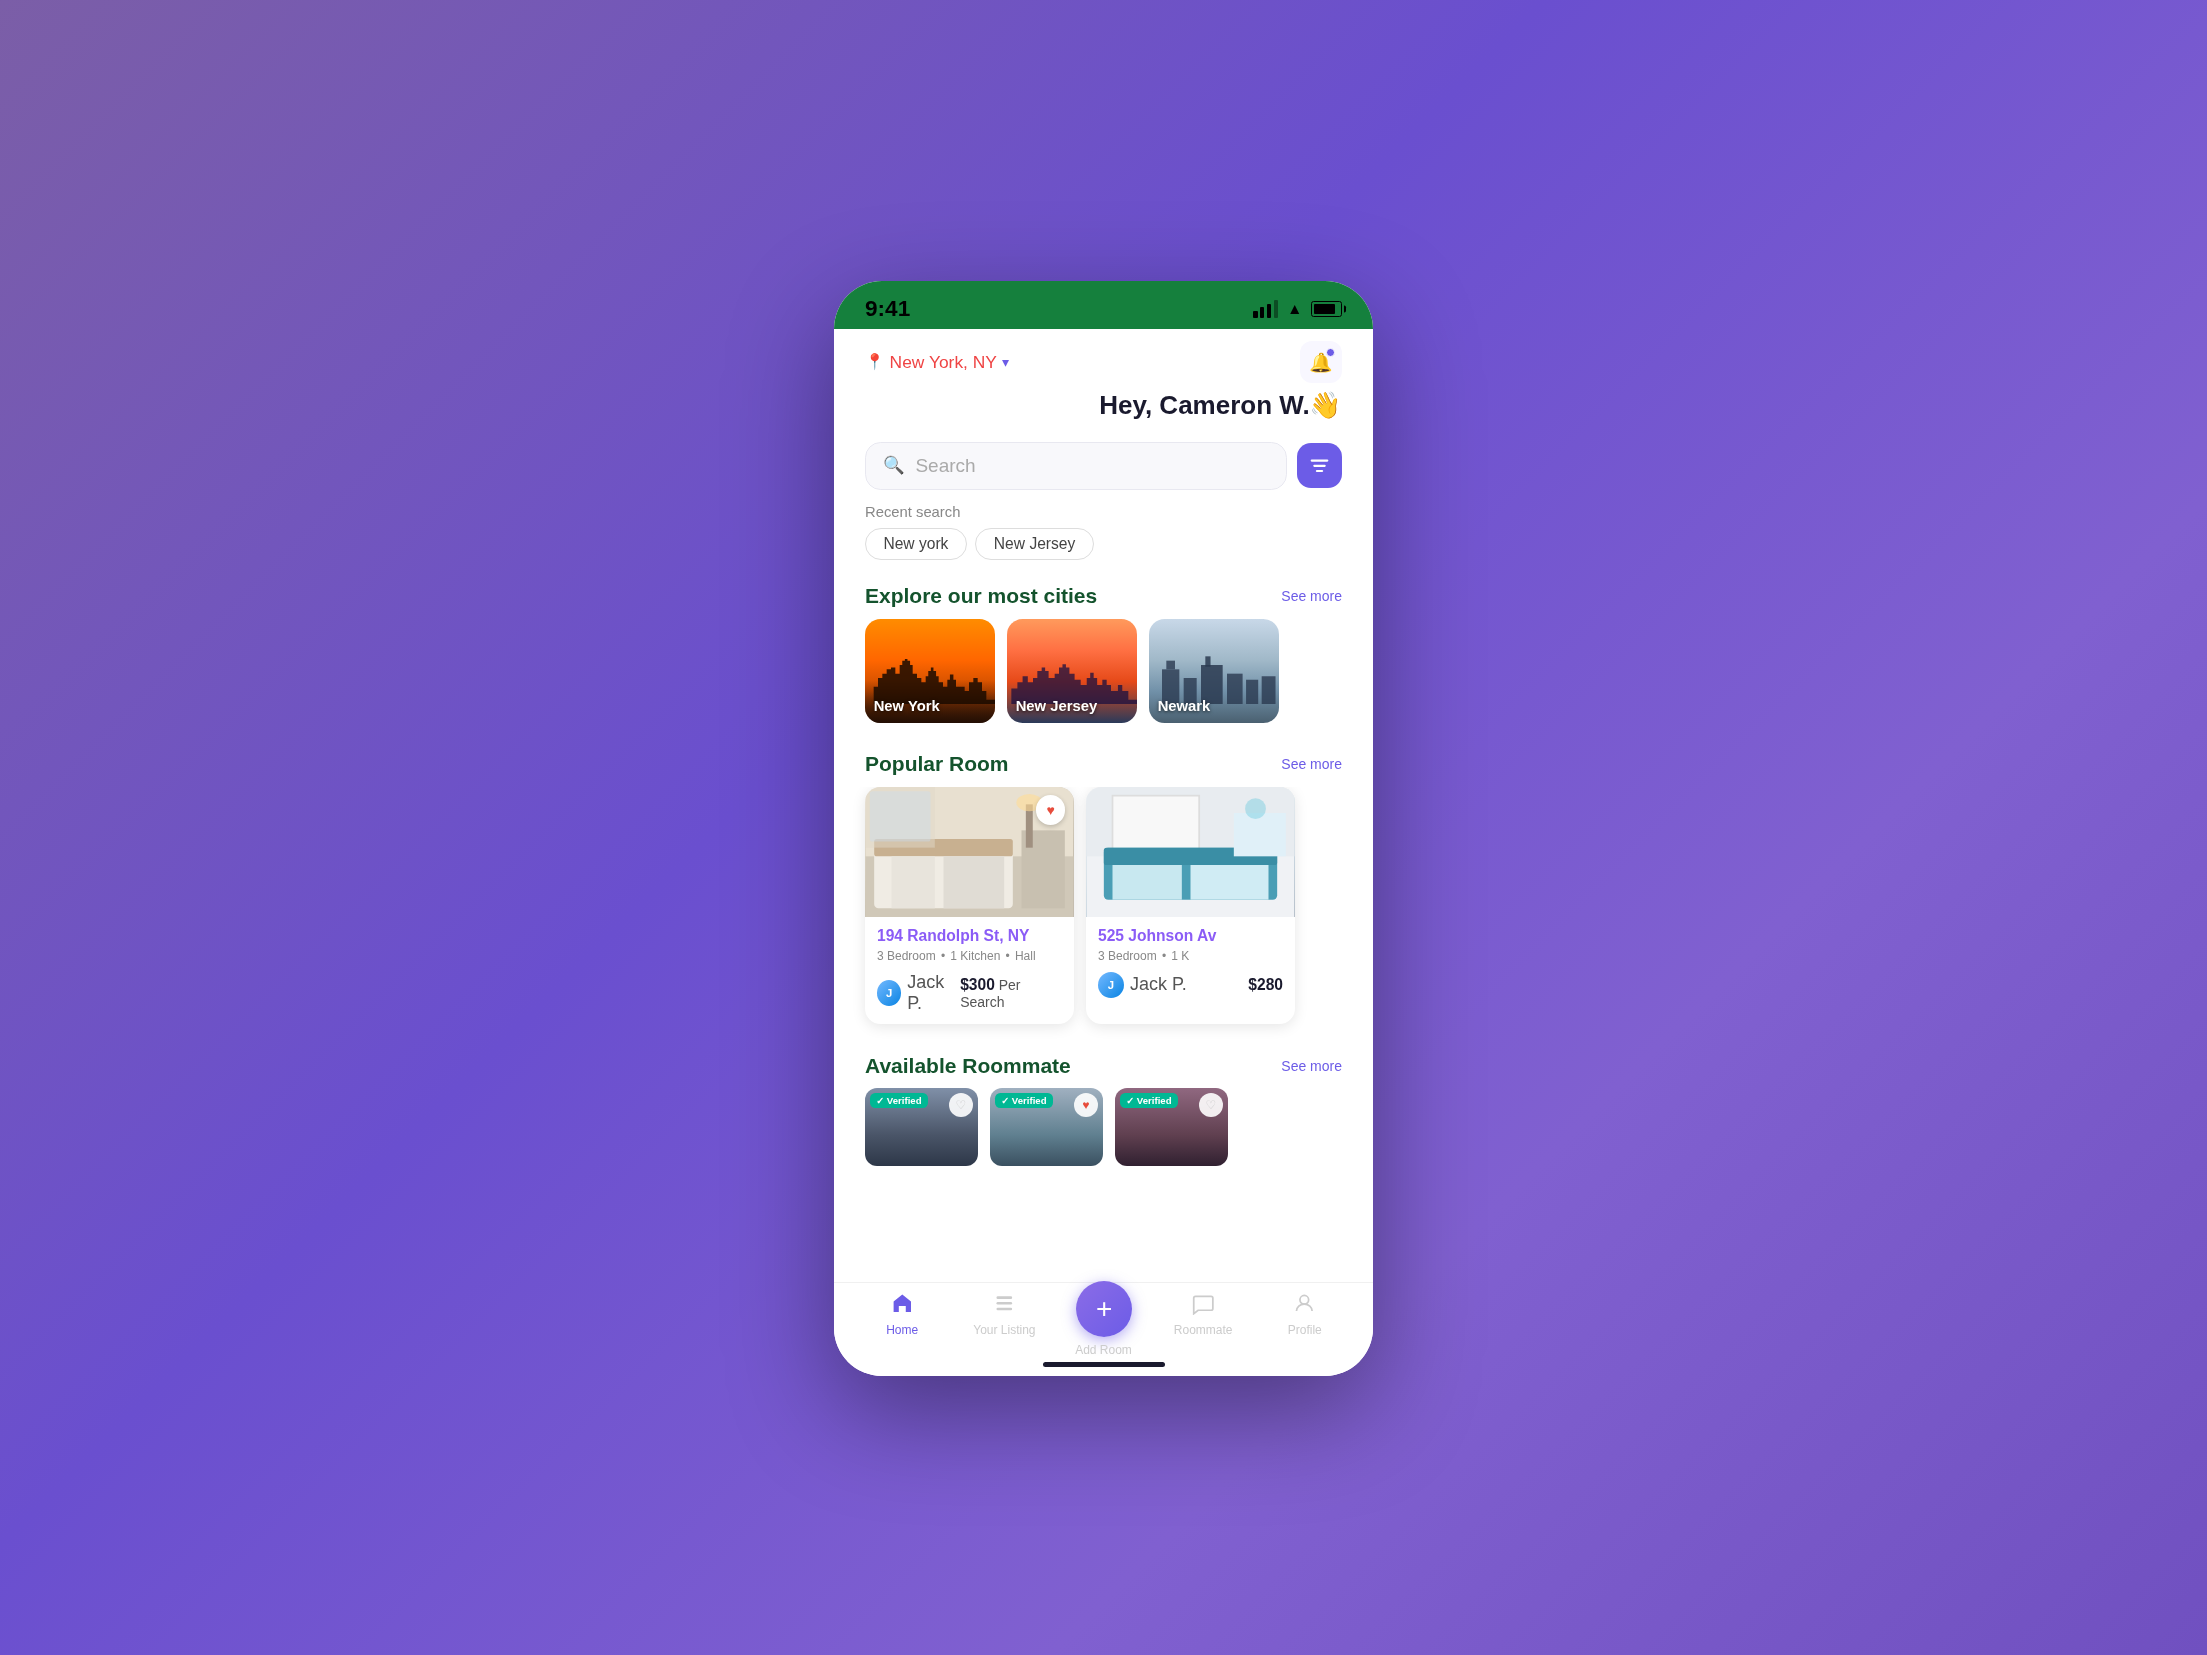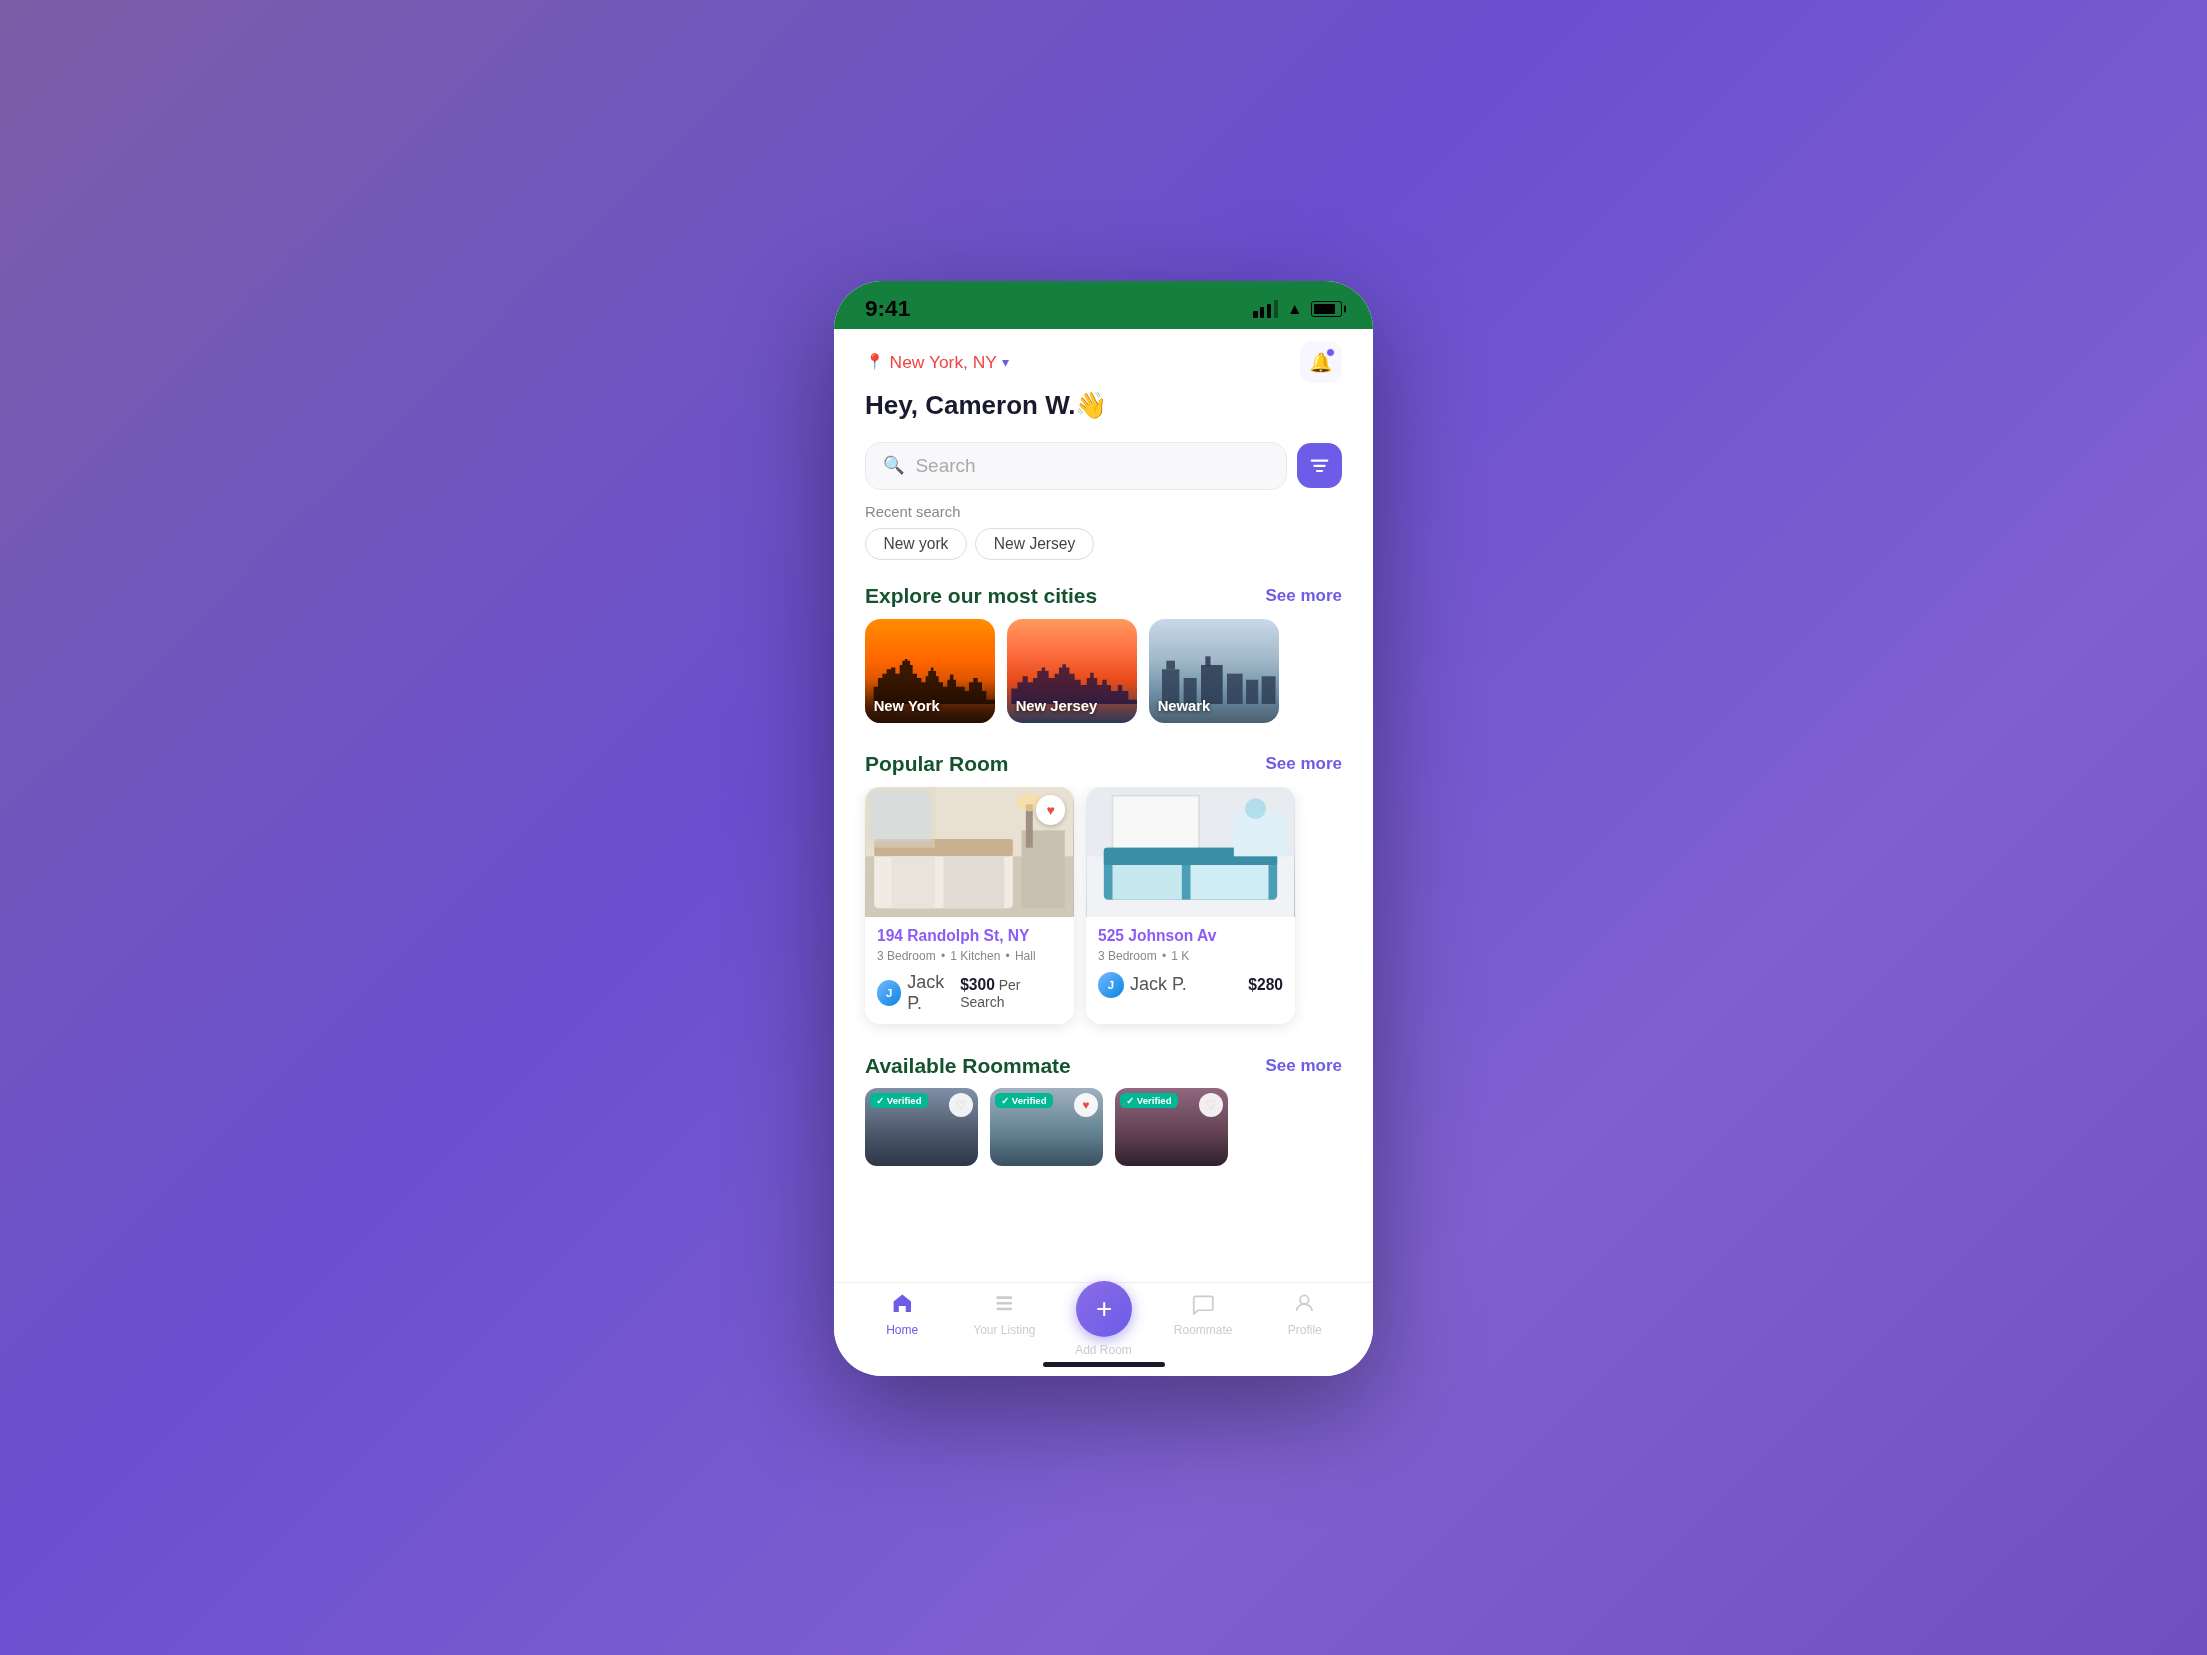--- a/index.html
+++ b/index.html
@@ -151,20 +151,21 @@
       height: 8.7px;
       background: #6c5ce7;
       border-radius: 50%;
       border: 1.7px solid white;
     }
     .greeting {
       font-size: 26px;
       font-weight: 700;
       color: #1a1a2e;
       margin-top: 7px;
+      text-align: right;
     }
 
     
     .search-section {
       padding: 12px 31px 8.7px;
       background: white;
     }
     .search-row {
       display: flex;
       gap: 10.4px;
@@ -231,23 +232,23 @@
       justify-content: space-between;
       align-items: center;
       padding: 12px 31px 10.4px;
     }
     .section-title {
       font-size: 21px;
       font-weight: 700;
       color: #14532d;
     }
     .see-more {
-      font-size: 17px;
+      font-size: 14px;
       color: #6c5ce7;
-      font-weight: 700;
+      font-weight: 400;
       cursor: pointer;
     }
 
     
     .cities-scroll {
       display: flex;
       gap: 12px;
       padding: 0 31px 17.4px;
       overflow-x: auto;
     }

